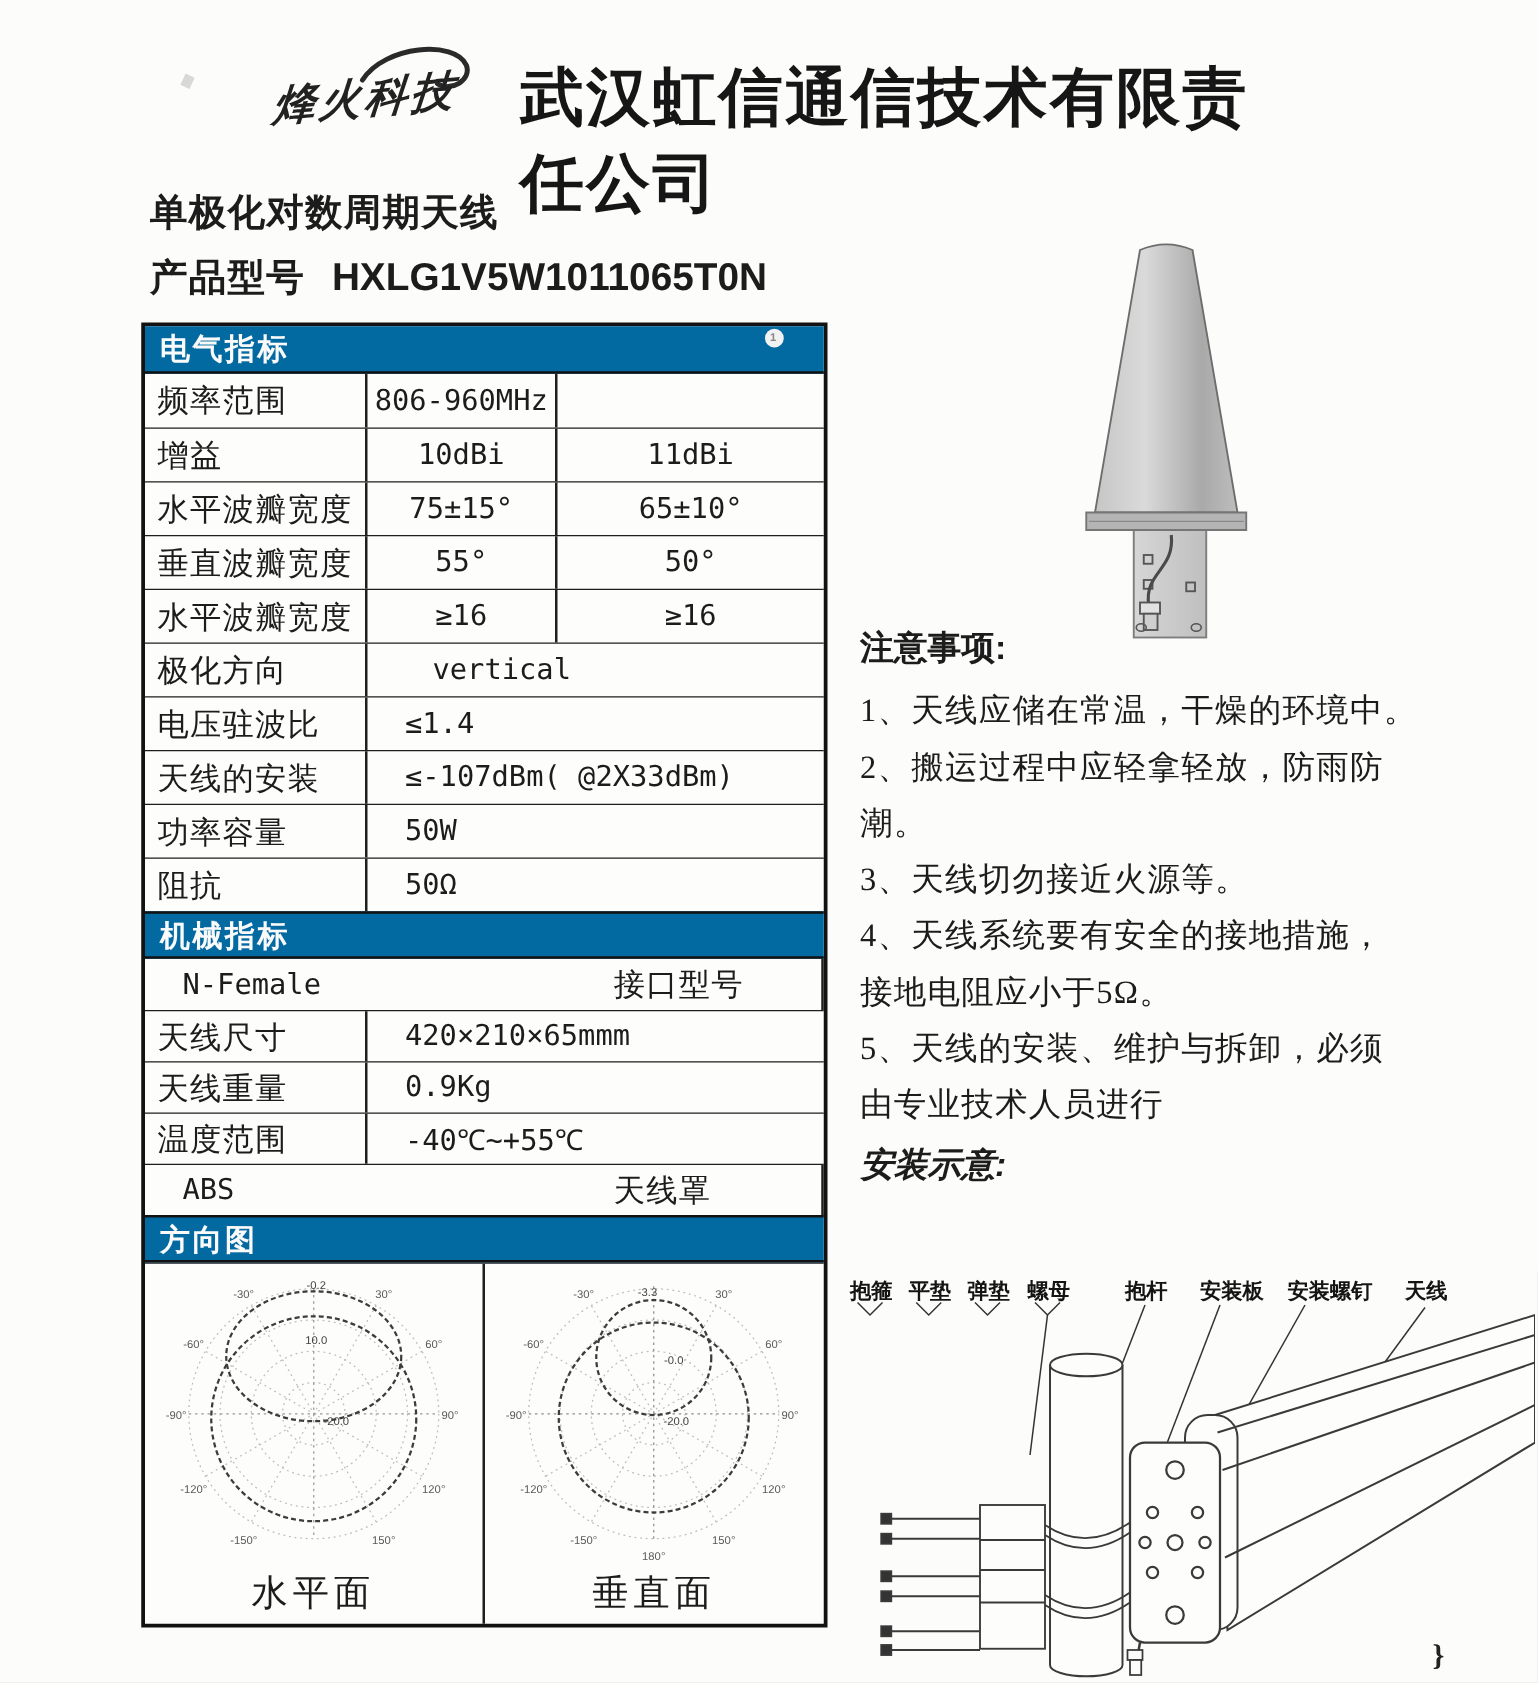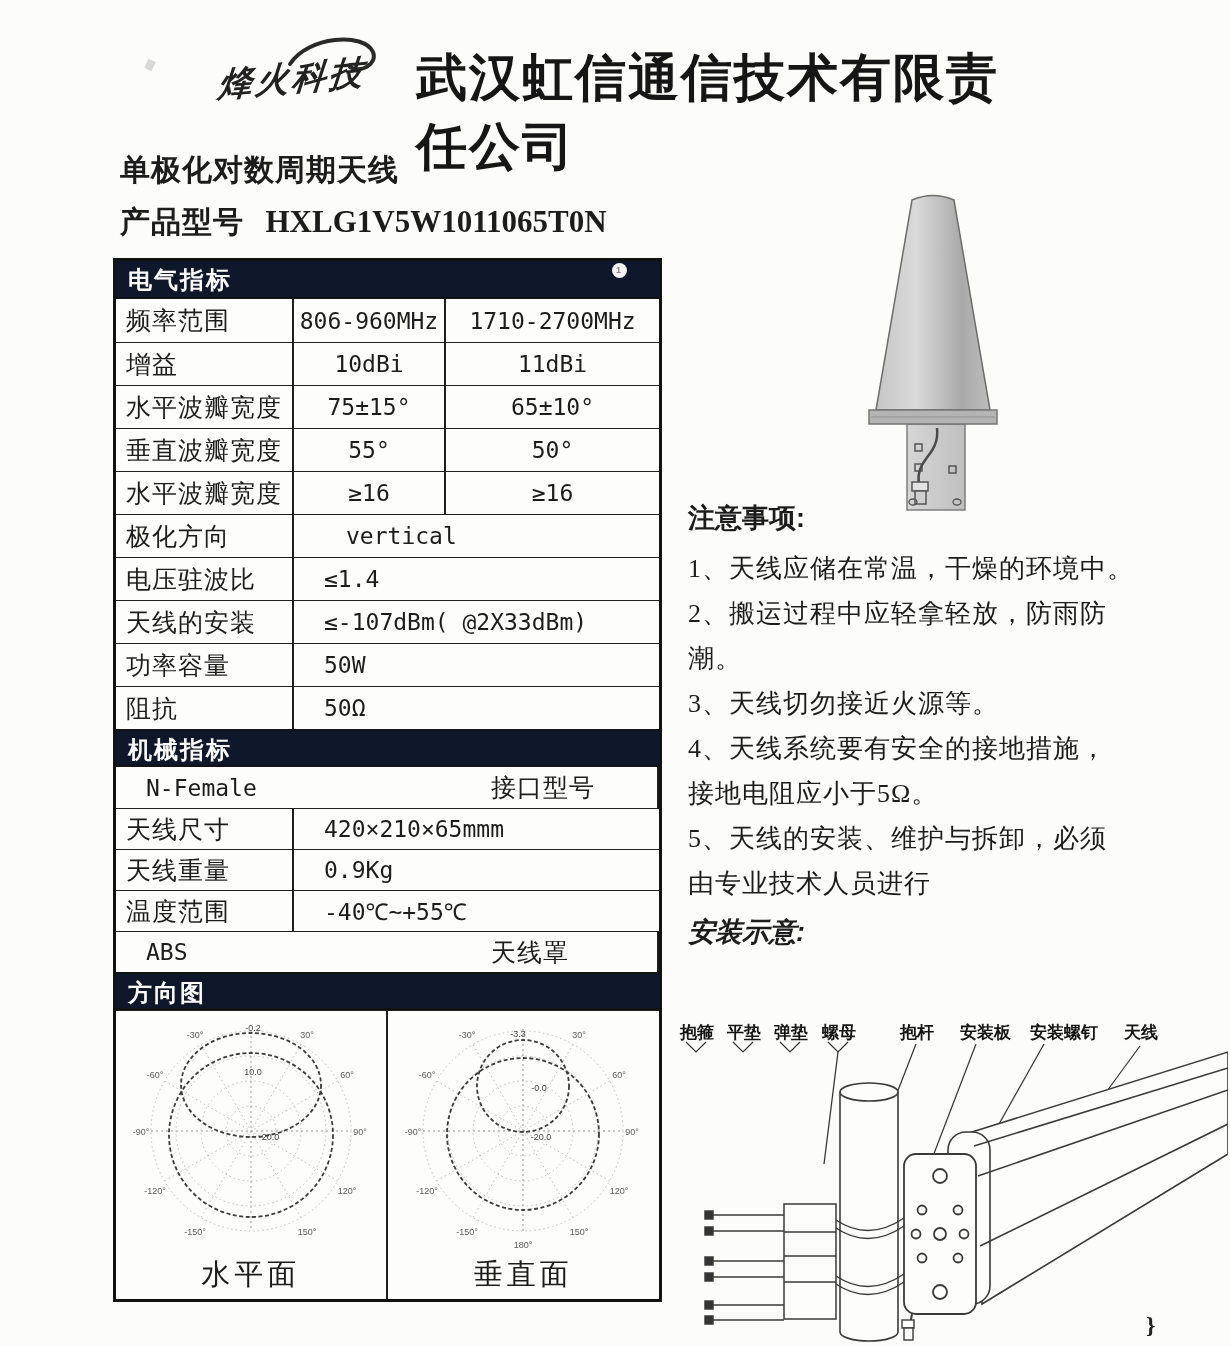--- a/index.html
+++ b/index.html
@@ -12,25 +12,25 @@
              transform:rotate(-5deg) skewX(-10deg);color:#222;}
   .logo-swoosh{position:absolute;left:0;top:0;}
   .company{position:absolute;left:380px;top:44px;width:600px;
            font-family:"Liberation Sans",sans-serif;font-weight:900;font-size:51px;
            letter-spacing:2px;color:#161616;margin-left:36px;}
   
   .ptitle{position:absolute;left:120px;top:150px;font-family:"Liberation Sans",sans-serif;
           font-weight:bold;font-size:30px;letter-spacing:1px;}
   .pmodel{position:absolute;left:120px;top:202px;font-size:30px;}
   .pmodel .lbl{font-family:"Liberation Sans",sans-serif;font-weight:bold;letter-spacing:1px;}
-  .pmodel .val{font-family:Liberation Serif, serif;font-weight:bold;margin-left:14px;font-size:31px;}
+  .pmodel .val{font-family:Liberation Sans, sans-serif;font-weight:bold;margin-left:14px;font-size:31px;}
   
   .spec-table{position:absolute;left:113px;top:258px;width:549px;border:3px solid #121212;
               background:#fdfdfc;box-sizing:border-box;}
-  .bar{position:relative;height:38px;background:#0f172a;color:#fafafa;
+  .bar{position:relative;height:38px;background:#0369a1;color:#fafafa;
        font-family:"Liberation Sans",sans-serif;font-weight:bold;font-size:24px;
        line-height:38px;padding-left:12px;letter-spacing:2px;
        border-top:2px solid #121212;border-bottom:2px solid #121212;box-sizing:border-box;}
   .bar.first{border-top:none;}
   .trow{display:flex;height:43px;border-top:1.5px solid #1f1f1f;box-sizing:border-box;align-items:center;}
   .trow.first{border-top:none;}
   .trow.mech{height:41px;}
   .c{box-sizing:border-box;height:100%;display:flex;align-items:center;font-size:25px;}
   .c.label{width:178px;padding-left:10px;border-right:2px solid #1f1f1f;letter-spacing:1px;}
   .c.v1{width:152px;justify-content:center;border-right:2px solid #1f1f1f;
@@ -81,21 +81,20 @@
   <div class="spec-table">
 
     <div class="bar first">
       <span>电气指标</span>
       <span class="page-mark">1</span>
     </div>
 
     <div class="trow first">
       <div class="c label">频率范围</div>
       <div class="c v1">806-960MHz</div>
-      <div class="c v2">1710-2700MHz</div>
     </div>
     <div class="trow">
       <div class="c label">增益</div>
       <div class="c v1">10dBi</div>
       <div class="c v2">11dBi</div>
     </div>
     <div class="trow">
       <div class="c label">水平波瓣宽度</div>
       <div class="c v1">75±15°</div>
       <div class="c v2">65±10°</div>

